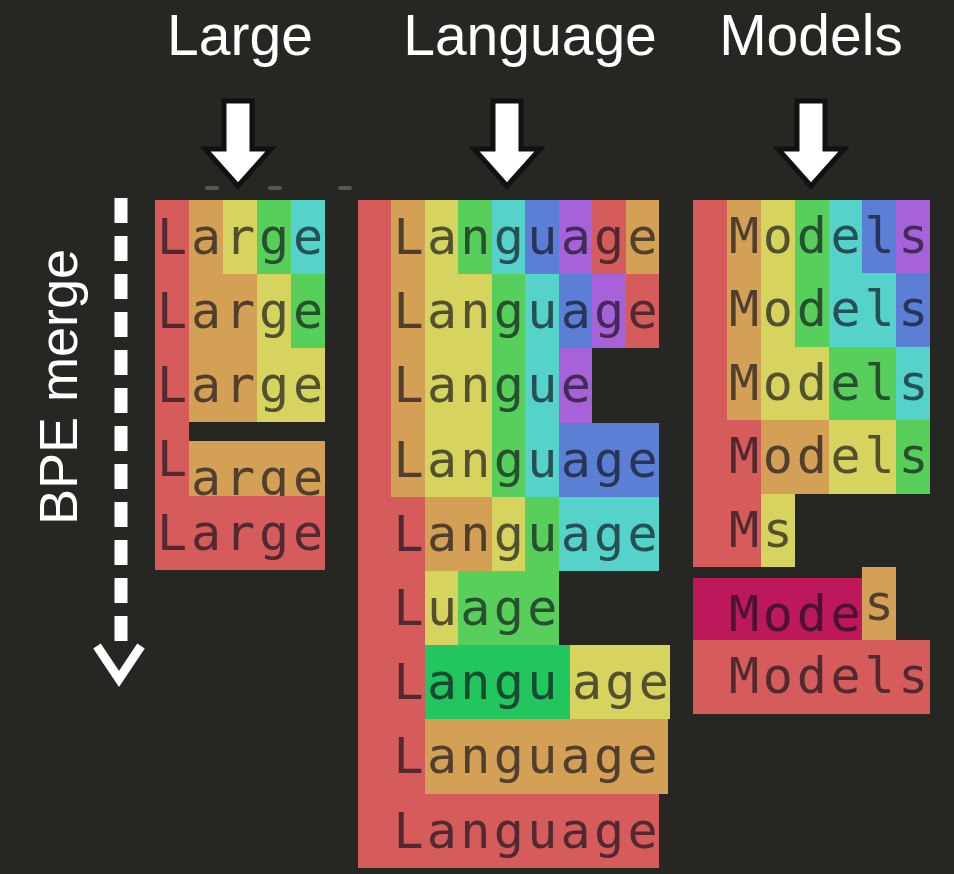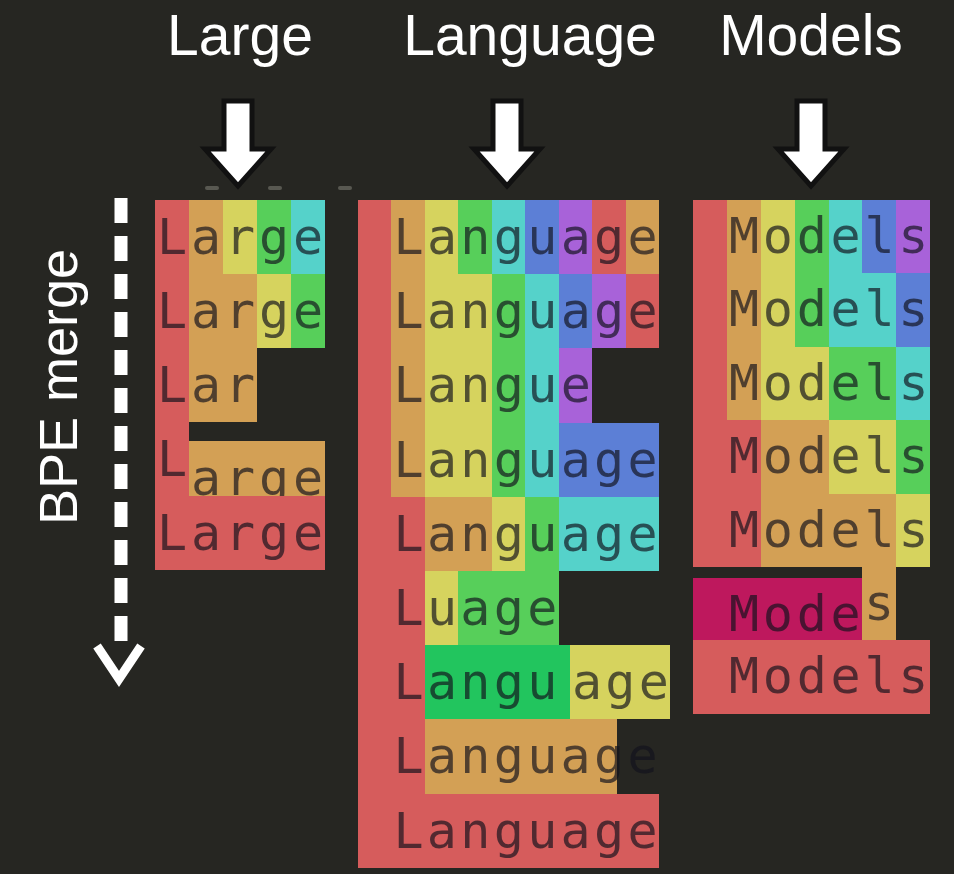--- a/index.html
+++ b/index.html
@@ -60,20 +60,21 @@
       </div>
       <div class="token-row" style="left: 155px; top: 274px;">
         <div class="token" style="width: 34px; height: 74px; line-height: 74px; letter-spacing: 3.88px; background: rgb(214, 92, 92); color: rgba(18, 18, 28, 0.68);">L</div>
         <div class="token" style="width: 68px; height: 74px; line-height: 74px; letter-spacing: 3.88px; background: rgb(211, 160, 85); color: rgba(18, 18, 28, 0.68);">ar</div>
         <div class="token" style="width: 34px; height: 74px; line-height: 74px; letter-spacing: 3.88px; background: rgb(214, 211, 94); color: rgba(18, 18, 28, 0.68);">g</div>
         <div class="token" style="width: 34px; height: 74px; line-height: 74px; letter-spacing: 3.88px; background: rgb(87, 207, 90); color: rgba(18, 18, 28, 0.68);">e</div>
       </div>
       <div class="token-row" style="left: 155px; top: 348px;">
         <div class="token" style="width: 34px; height: 74px; line-height: 74px; letter-spacing: 3.88px; background: rgb(214, 92, 92); color: rgba(18, 18, 28, 0.68);">L</div>
         <div class="token" style="width: 68px; height: 74px; line-height: 74px; letter-spacing: 3.88px; background: rgb(211, 160, 85); color: rgba(18, 18, 28, 0.68);">ar</div>
+        <div class="token" style="width: 68px; height: 74px; line-height: 74px; letter-spacing: 3.88px; background: rgb(214, 211, 94); color: rgba(18, 18, 28, 0.68);">ge</div>
       </div>
       <div class="token-row" style="left: 155px; top: 422px;">
         <div class="token" style="width: 34px; height: 74px; line-height: 74px; letter-spacing: 3.88px; background: rgb(214, 92, 92); color: rgba(18, 18, 28, 0.68);">L</div>
         <div class="token" style="width: 136px; height: 74px; line-height: 74px; letter-spacing: 3.88px; background: rgb(211, 160, 85); color: rgba(18, 18, 28, 0.68); margin-top: 19px;">arge</div>
       </div>
       <div class="token-row" style="left: 155px; top: 496px;">
         <div class="token" style="width: 170px; height: 74px; line-height: 74px; letter-spacing: 3.88px; background: rgb(214, 92, 92); color: rgba(18, 18, 28, 0.68);">Large</div>
       </div>
       <div class="col-header" style="left: 530px;">Language</div>
       <svg class="down-arrow" width="80" height="92" viewBox="0 0 80 92" style="left: 467px; top: 98px;">
@@ -128,21 +129,21 @@
         <div class="token" style="width: 33.45px; height: 74.2px; line-height: 74.2px; letter-spacing: 3.33px; background: rgb(214, 211, 94); color: rgba(18, 18, 28, 0.68);">u</div>
         <div class="token" style="width: 100.35px; height: 74.2px; line-height: 74.2px; letter-spacing: 3.33px; background: rgb(87, 207, 90); color: rgba(18, 18, 28, 0.68);">age</div>
       </div>
       <div class="token-row" style="left: 358px; top: 645.2px;">
         <div class="token" style="width: 66.9px; height: 74.2px; line-height: 74.2px; letter-spacing: 3.33px; background: rgb(214, 92, 92); color: rgba(18, 18, 28, 0.68);"> L</div>
         <div class="token" style="width: 145px; height: 74.2px; line-height: 74.2px; letter-spacing: 3.33px; background: #22c55e; color: rgba(18, 18, 28, 0.68);">angu</div>
         <div class="token" style="width: 100.35px; height: 74.2px; line-height: 74.2px; letter-spacing: 3.33px; background: rgb(214, 211, 94); color: rgba(18, 18, 28, 0.68);">age</div>
       </div>
       <div class="token-row" style="left: 358px; top: 719.4px;">
         <div class="token" style="width: 66.9px; height: 74.2px; line-height: 74.2px; letter-spacing: 3.33px; background: rgb(214, 92, 92); color: rgba(18, 18, 28, 0.68);"> L</div>
-        <div class="token" style="width: 192px; height: 74.2px; line-height: 74.2px; letter-spacing: 3.33px; background: rgb(211, 160, 85); color: rgba(18, 18, 28, 0.68);">anguage</div>
+        <div class="token" style="width: 243px; height: 74.2px; line-height: 74.2px; letter-spacing: 3.33px; background: rgb(211, 160, 85); color: rgba(18, 18, 28, 0.68);">anguage</div>
       </div>
       <div class="token-row" style="left: 358px; top: 793.6px;">
         <div class="token" style="width: 301.05px; height: 74.2px; line-height: 74.2px; letter-spacing: 3.33px; background: rgb(214, 92, 92); color: rgba(18, 18, 28, 0.68);"> Language</div>
       </div>
       <div class="col-header" style="left: 811px;">Models</div>
       <svg class="down-arrow" width="80" height="92" viewBox="0 0 80 92" style="left: 771px; top: 98px;">
         <polygon points="26,3 54,3 54,51 73,51 40,88 7,51 26,51" fill="#ffffff" stroke="#111111" stroke-width="5" stroke-linejoin="miter"></polygon>
       </svg>
       <div class="token-row" style="left: 693px; top: 200px;">
         <div class="token" style="width: 33.9px; height: 73.4px; line-height: 73.4px; letter-spacing: 3.78px; background: rgb(214, 92, 92); color: rgba(18, 18, 28, 0.68);"> </div>
@@ -169,21 +170,20 @@
         <div class="token" style="width: 33.9px; height: 73.4px; line-height: 73.4px; letter-spacing: 3.78px; background: rgb(85, 210, 202); color: rgba(18, 18, 28, 0.68);">s</div>
       </div>
       <div class="token-row" style="left: 693px; top: 420.2px;">
         <div class="token" style="width: 67.8px; height: 73.4px; line-height: 73.4px; letter-spacing: 3.78px; background: rgb(214, 92, 92); color: rgba(18, 18, 28, 0.68);"> M</div>
         <div class="token" style="width: 67.8px; height: 73.4px; line-height: 73.4px; letter-spacing: 3.78px; background: rgb(211, 160, 85); color: rgba(18, 18, 28, 0.68);">od</div>
         <div class="token" style="width: 67.8px; height: 73.4px; line-height: 73.4px; letter-spacing: 3.78px; background: rgb(214, 211, 94); color: rgba(18, 18, 28, 0.68);">el</div>
         <div class="token" style="width: 33.9px; height: 73.4px; line-height: 73.4px; letter-spacing: 3.78px; background: rgb(87, 207, 90); color: rgba(18, 18, 28, 0.68);">s</div>
       </div>
       <div class="token-row" style="left: 693px; top: 493.6px;">
         <div class="token" style="width: 67.8px; height: 73.4px; line-height: 73.4px; letter-spacing: 3.78px; background: rgb(214, 92, 92); color: rgba(18, 18, 28, 0.68);"> M</div>
-        <div class="token" style="width: 135.6px; height: 73.4px; line-height: 73.4px; letter-spacing: 3.78px; background: rgb(211, 160, 85); color: rgba(18, 18, 28, 0.68);">odel</div>
         <div class="token" style="width: 33.9px; height: 73.4px; line-height: 73.4px; letter-spacing: 3.78px; background: rgb(214, 211, 94); color: rgba(18, 18, 28, 0.68);">s</div>
       </div>
       <div class="token-row" style="left: 693px; top: 567px;">
         <div class="token" style="width: 169px; height: 73.4px; line-height: 73.4px; letter-spacing: 3.78px; background: #be185d; color: rgba(18, 18, 28, 0.68); margin-top: 11px;"> Model</div>
         <div class="token" style="width: 33.9px; height: 73.4px; line-height: 73.4px; letter-spacing: 3.78px; background: rgb(211, 160, 85); color: rgba(18, 18, 28, 0.68);">s</div>
       </div>
       <div class="token-row" style="left: 693px; top: 640.4px;">
         <div class="token" style="width: 237.3px; height: 73.4px; line-height: 73.4px; letter-spacing: 3.78px; background: rgb(214, 92, 92); color: rgba(18, 18, 28, 0.68);"> Models</div>
       </div>
     </div>

